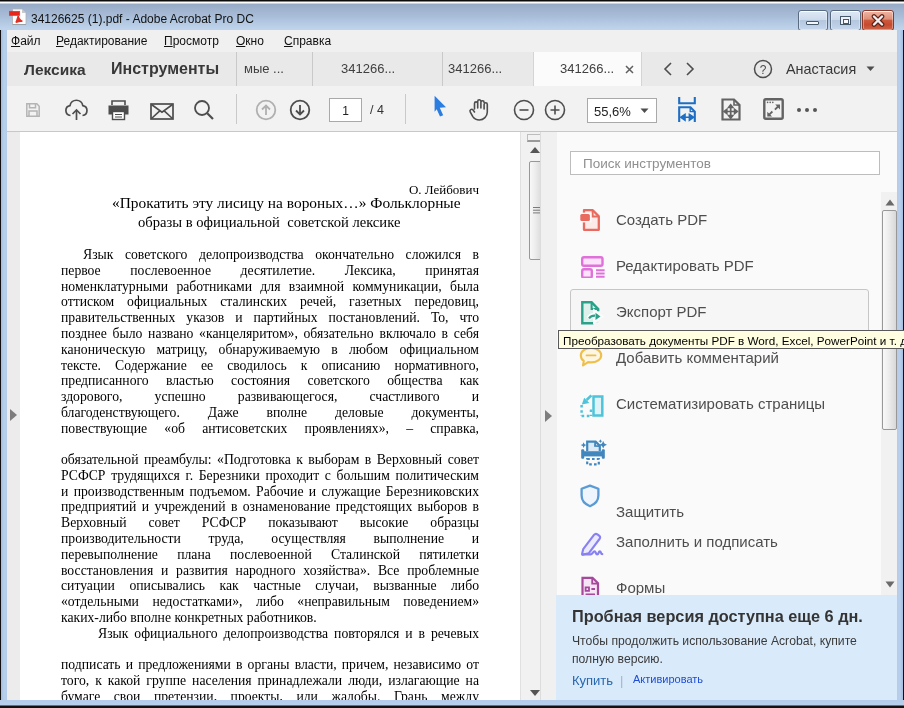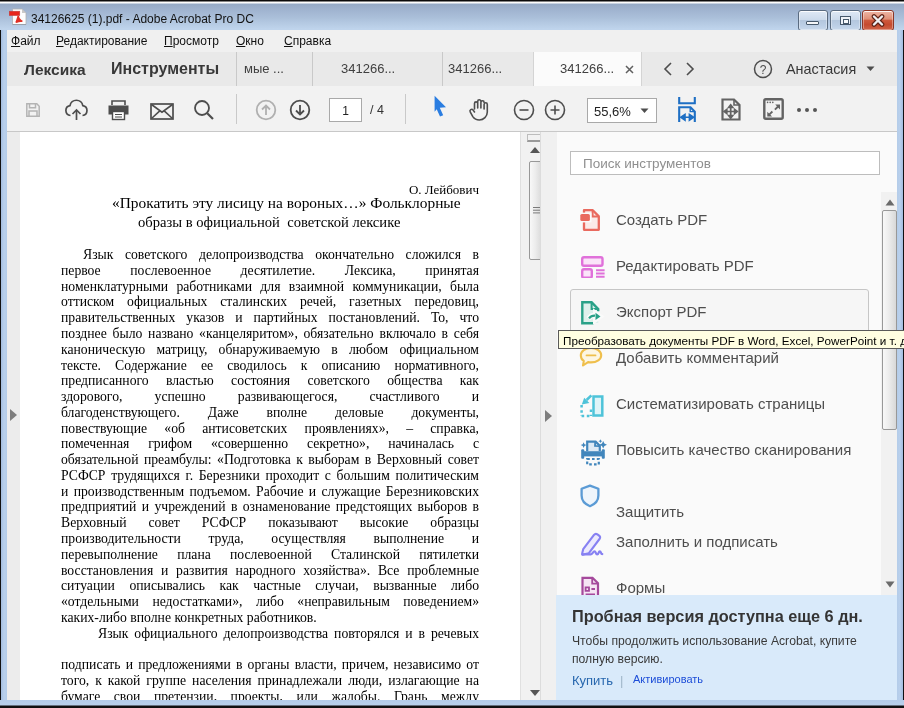--- a/index.html
+++ b/index.html
@@ -242,21 +242,20 @@
 <div class="dl" style="top:278.6px;">номенклатурными работниками для взаимной коммуникации, была</div>
 <div class="dl" style="top:294.4px;">оттиском официальных сталинских речей, газетных передовиц,</div>
 <div class="dl" style="top:310.2px;">правительственных указов и партийных постановлений. То, что</div>
 <div class="dl" style="top:325.9px;">позднее было названо «канцеляритом»,  обязательно включало в себя</div>
 <div class="dl" style="top:341.7px;">каноническую матрицу, обнаруживаемую в любом официальном</div>
 <div class="dl" style="top:357.5px;">тексте. Содержание ее сводилось к описанию нормативного,</div>
 <div class="dl" style="top:373.3px;">предписанного властью состояния советского общества как</div>
 <div class="dl" style="top:389.0px;">здорового, успешно развивающегося, счастливого и</div>
 <div class="dl" style="top:404.8px;">благоденствующего. Даже вполне деловые документы,</div>
 <div class="dl" style="top:420.6px;">повествующие «об антисоветских проявлениях», – справка,</div>
-<div class="dl" style="top:436.3px;">помеченная грифом «совершенно секретно», начиналась с</div>
 <div class="dl" style="top:452.1px;">обязательной преамбулы: «Подготовка к выборам в Верховный совет</div>
 <div class="dl" style="top:467.9px;">РСФСР трудящихся г. Березники проходит с большим политическим</div>
 <div class="dl" style="top:483.6px;">и производственным подъемом. Рабочие и служащие Березниковских</div>
 <div class="dl" style="top:499.4px;">предприятий и учреждений  в ознаменование предстоящих выборов в</div>
 <div class="dl" style="top:515.2px;">Верховный совет РСФСР показывают высокие образцы</div>
 <div class="dl" style="top:531.0px;">производительности труда, осуществляя выполнение и</div>
 <div class="dl" style="top:546.7px;">перевыполнение плана послевоенной Сталинской пятилетки</div>
 <div class="dl" style="top:562.5px;">восстановления и развития народного хозяйства». Все проблемные</div>
 <div class="dl" style="top:578.3px;">ситуации описывались как частные случаи, вызванные либо</div>
 <div class="dl" style="top:594.0px;">«отдельными недостатками», либо «неправильным поведением»</div>
@@ -309,21 +308,20 @@
         <path d="M8.2 13 V3.6 h8.4 l4.2 4.2 V13" fill="#ddeaf5" stroke="#4186bc" stroke-width="2.2"></path>
         <path d="M16.2 3.8 l-0.2 4.2 4.6 0.2" fill="none" stroke="#4186bc" stroke-width="1.8"></path>
         <rect x="2.2" y="11.2" width="3" height="9.6" rx="1" fill="#4186bc"></rect>
         <rect x="22.8" y="11.2" width="3" height="9.6" rx="1" fill="#4186bc"></rect>
         <rect x="4" y="13.2" width="20" height="5.2" fill="#4186bc"></rect>
         <rect x="8.2" y="21" width="11.6" height="5.4" fill="none" stroke="#4186bc" stroke-width="2.2" stroke-dasharray="2.6 2.2"></rect>
         <path d="M4.6 4.2 l0.9 2 2 0.9 -2 0.9 -0.9 2 -0.9 -2 -2 -0.9 2 -0.9 z" fill="#4186bc"></path>
         <path d="M24.2 3 l1.2 2.6 2.6 1.2 -2.6 1.2 -1.2 2.6 -1.2 -2.6 -2.6 -1.2 2.6 -1.2 z" fill="#4186bc"></path>
         <path d="M21.4 1.2 l0.6 1.4 1.4 0.6 -1.4 0.6 -0.6 1.4 -0.6 -1.4 -1.4 -0.6 1.4 -0.6 z" fill="#4186bc"></path>
       </svg></div>
-<span class="tool" style="top:441.0px;">Повысить качество сканирования</span>
 <div class="ticon" style="top:483.5px;"><svg width="22" height="24" viewBox="0 0 22 24">
         <path d="M11 1.6 l8.4 3.2 v6.8 c0 5.4 -4.2 9 -8.4 10.6 c-4.2 -1.6 -8.4 -5.2 -8.4 -10.6 v-6.8 z" fill="#eef5fc" stroke="#5b9bd5" stroke-width="2.3" stroke-linejoin="round"></path>
       </svg></div>
 <span class="tool" style="top:503px;">Защитить</span>
 <div class="ticon" style="top:529.5px;"><svg width="27" height="27" viewBox="0 0 27 27">
         <path d="M4.2 19.2 L15 4.9 q1.5 -1.9 3.4 -0.5 l1.7 1.3 q1.9 1.4 0.4 3.3 L9.7 23.3 4.4 24.6 q-1.6 0.3 -1.2 -1.3 z" fill="#eceafd" stroke="#8781f2" stroke-width="2.1" stroke-linejoin="round"></path>
         <path d="M3.4 24.4 h8.2 c1.9 0 2.3 -3 3.9 -3 s1 3 2.7 3 s1.1 -3 2.6 -3 s0.7 2.7 2.5 2.7" fill="none" stroke="#8781f2" stroke-width="2.2" stroke-linecap="round"></path>
       </svg></div>
 <span class="tool" style="top:533.0px;">Заполнить и подписать</span>
 <div class="ticon" style="top:575.5px;"><svg width="22" height="24" viewBox="0 0 22 24">

